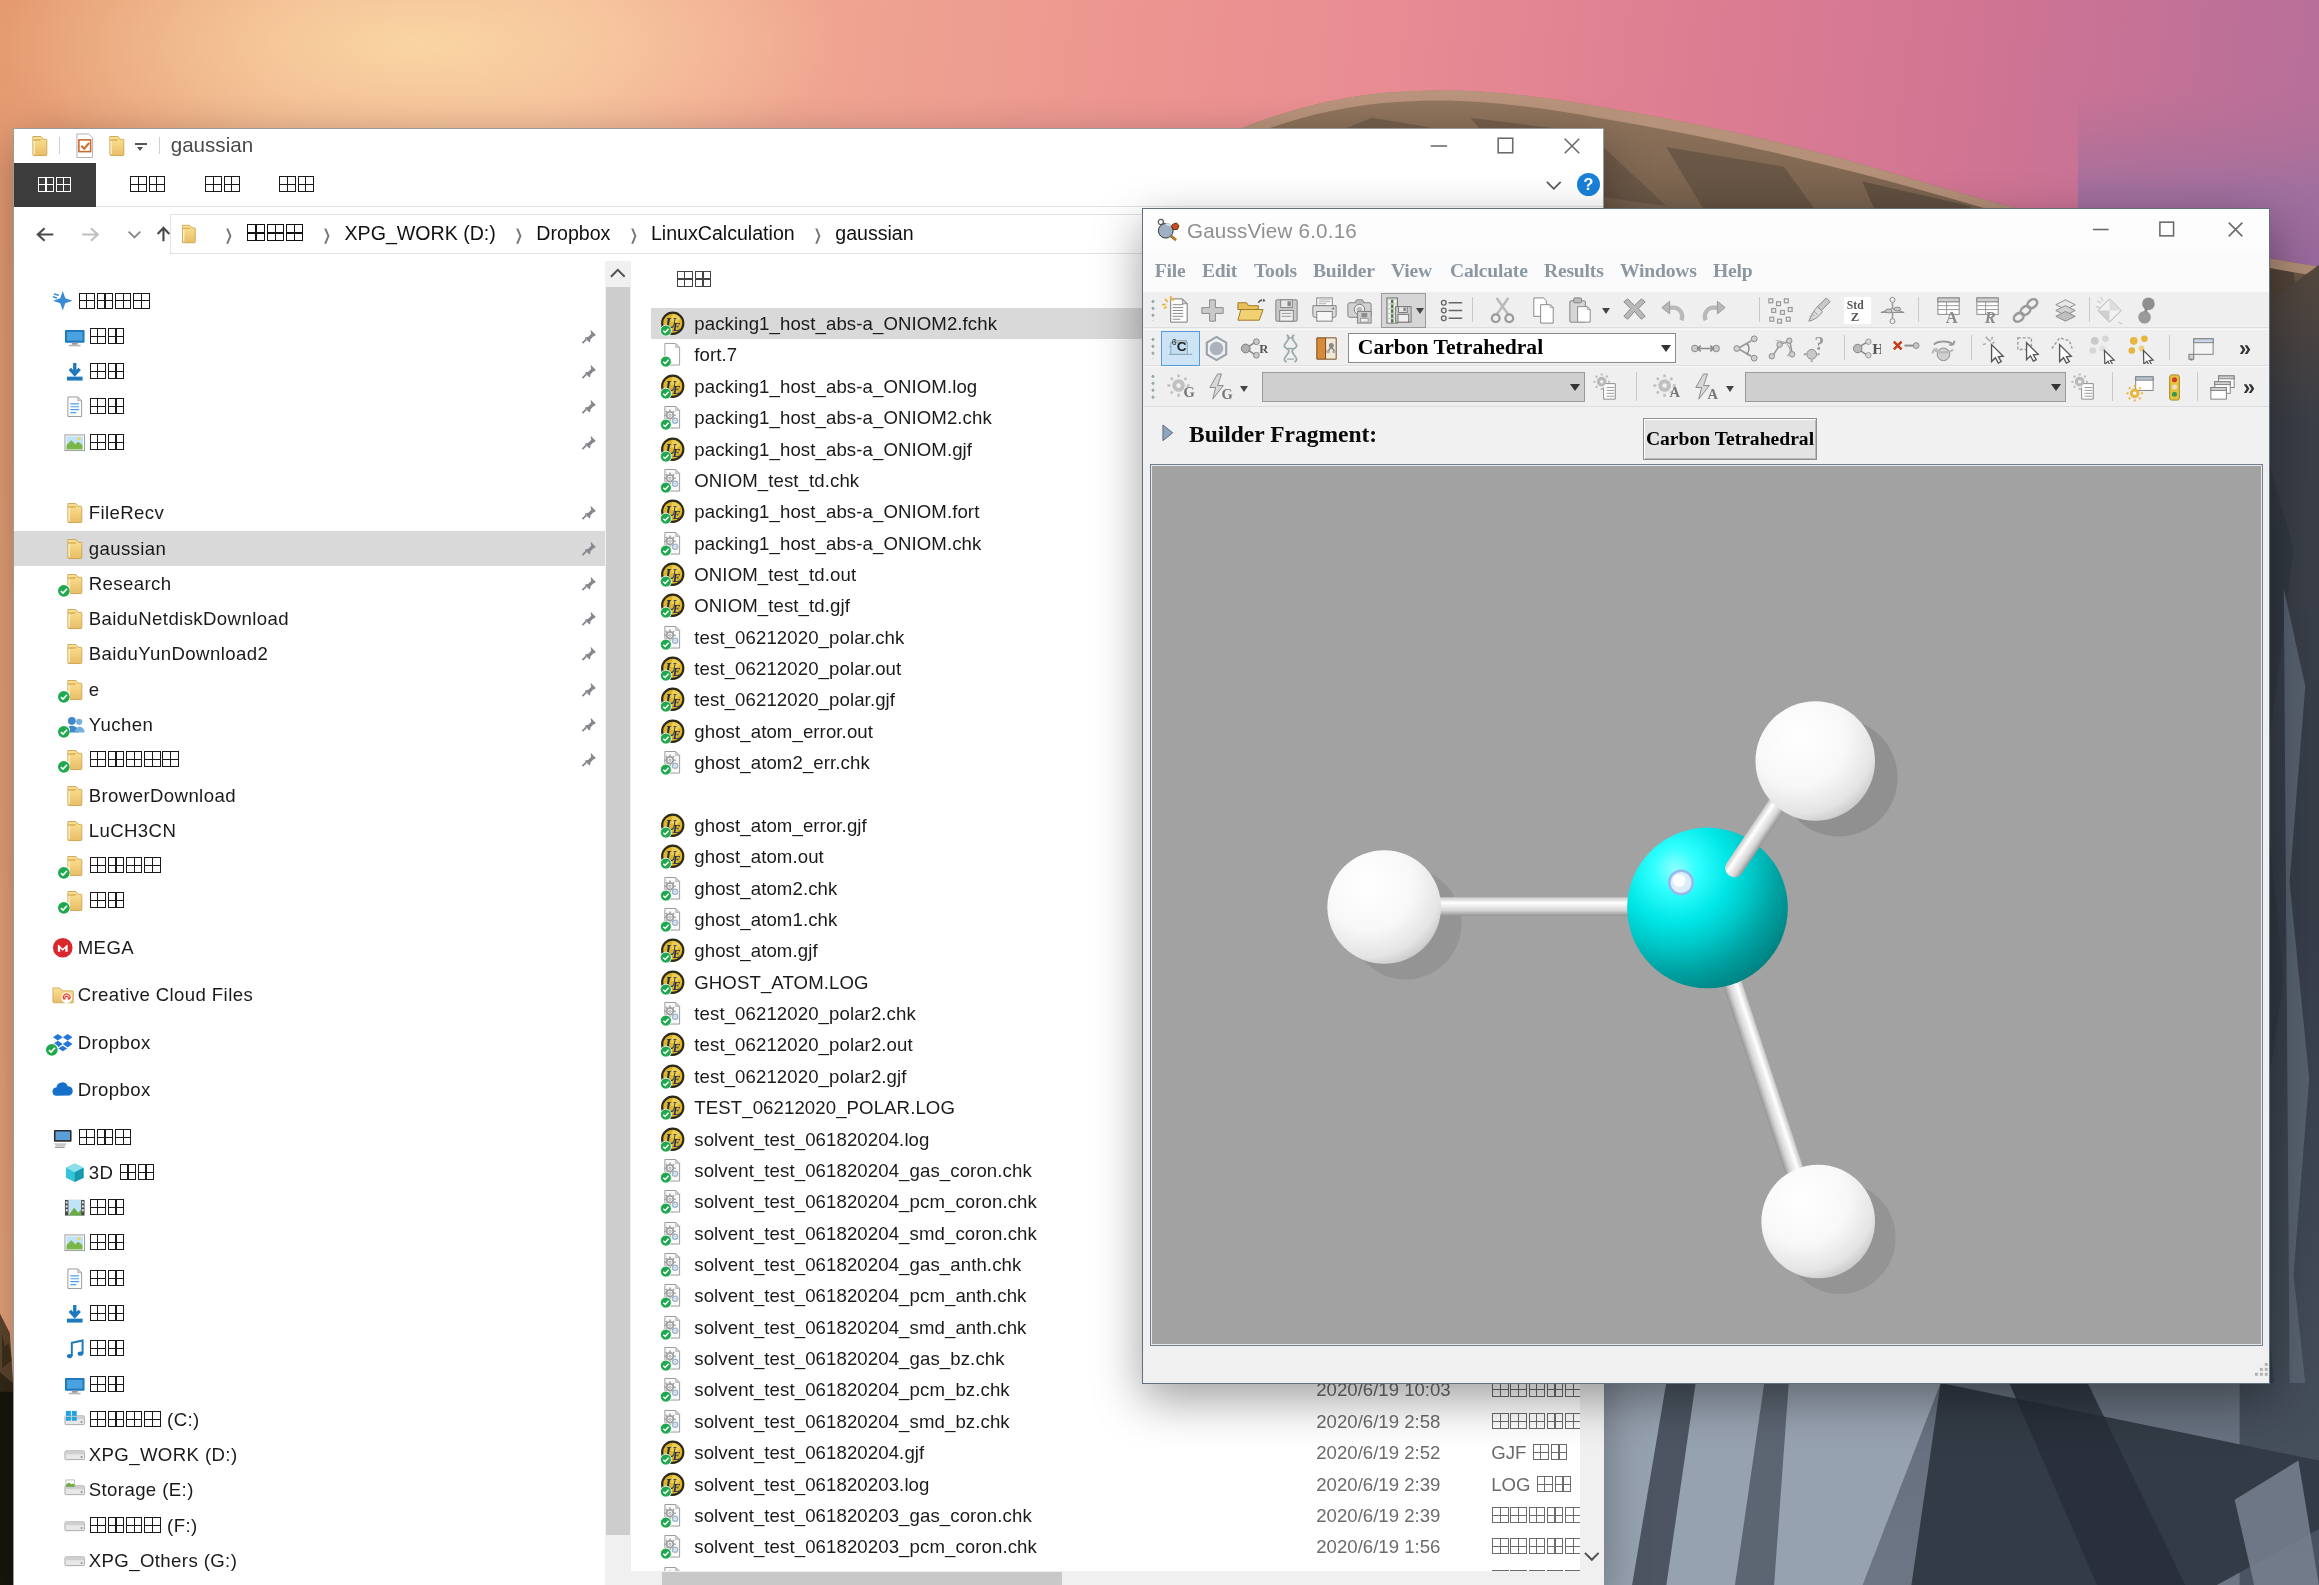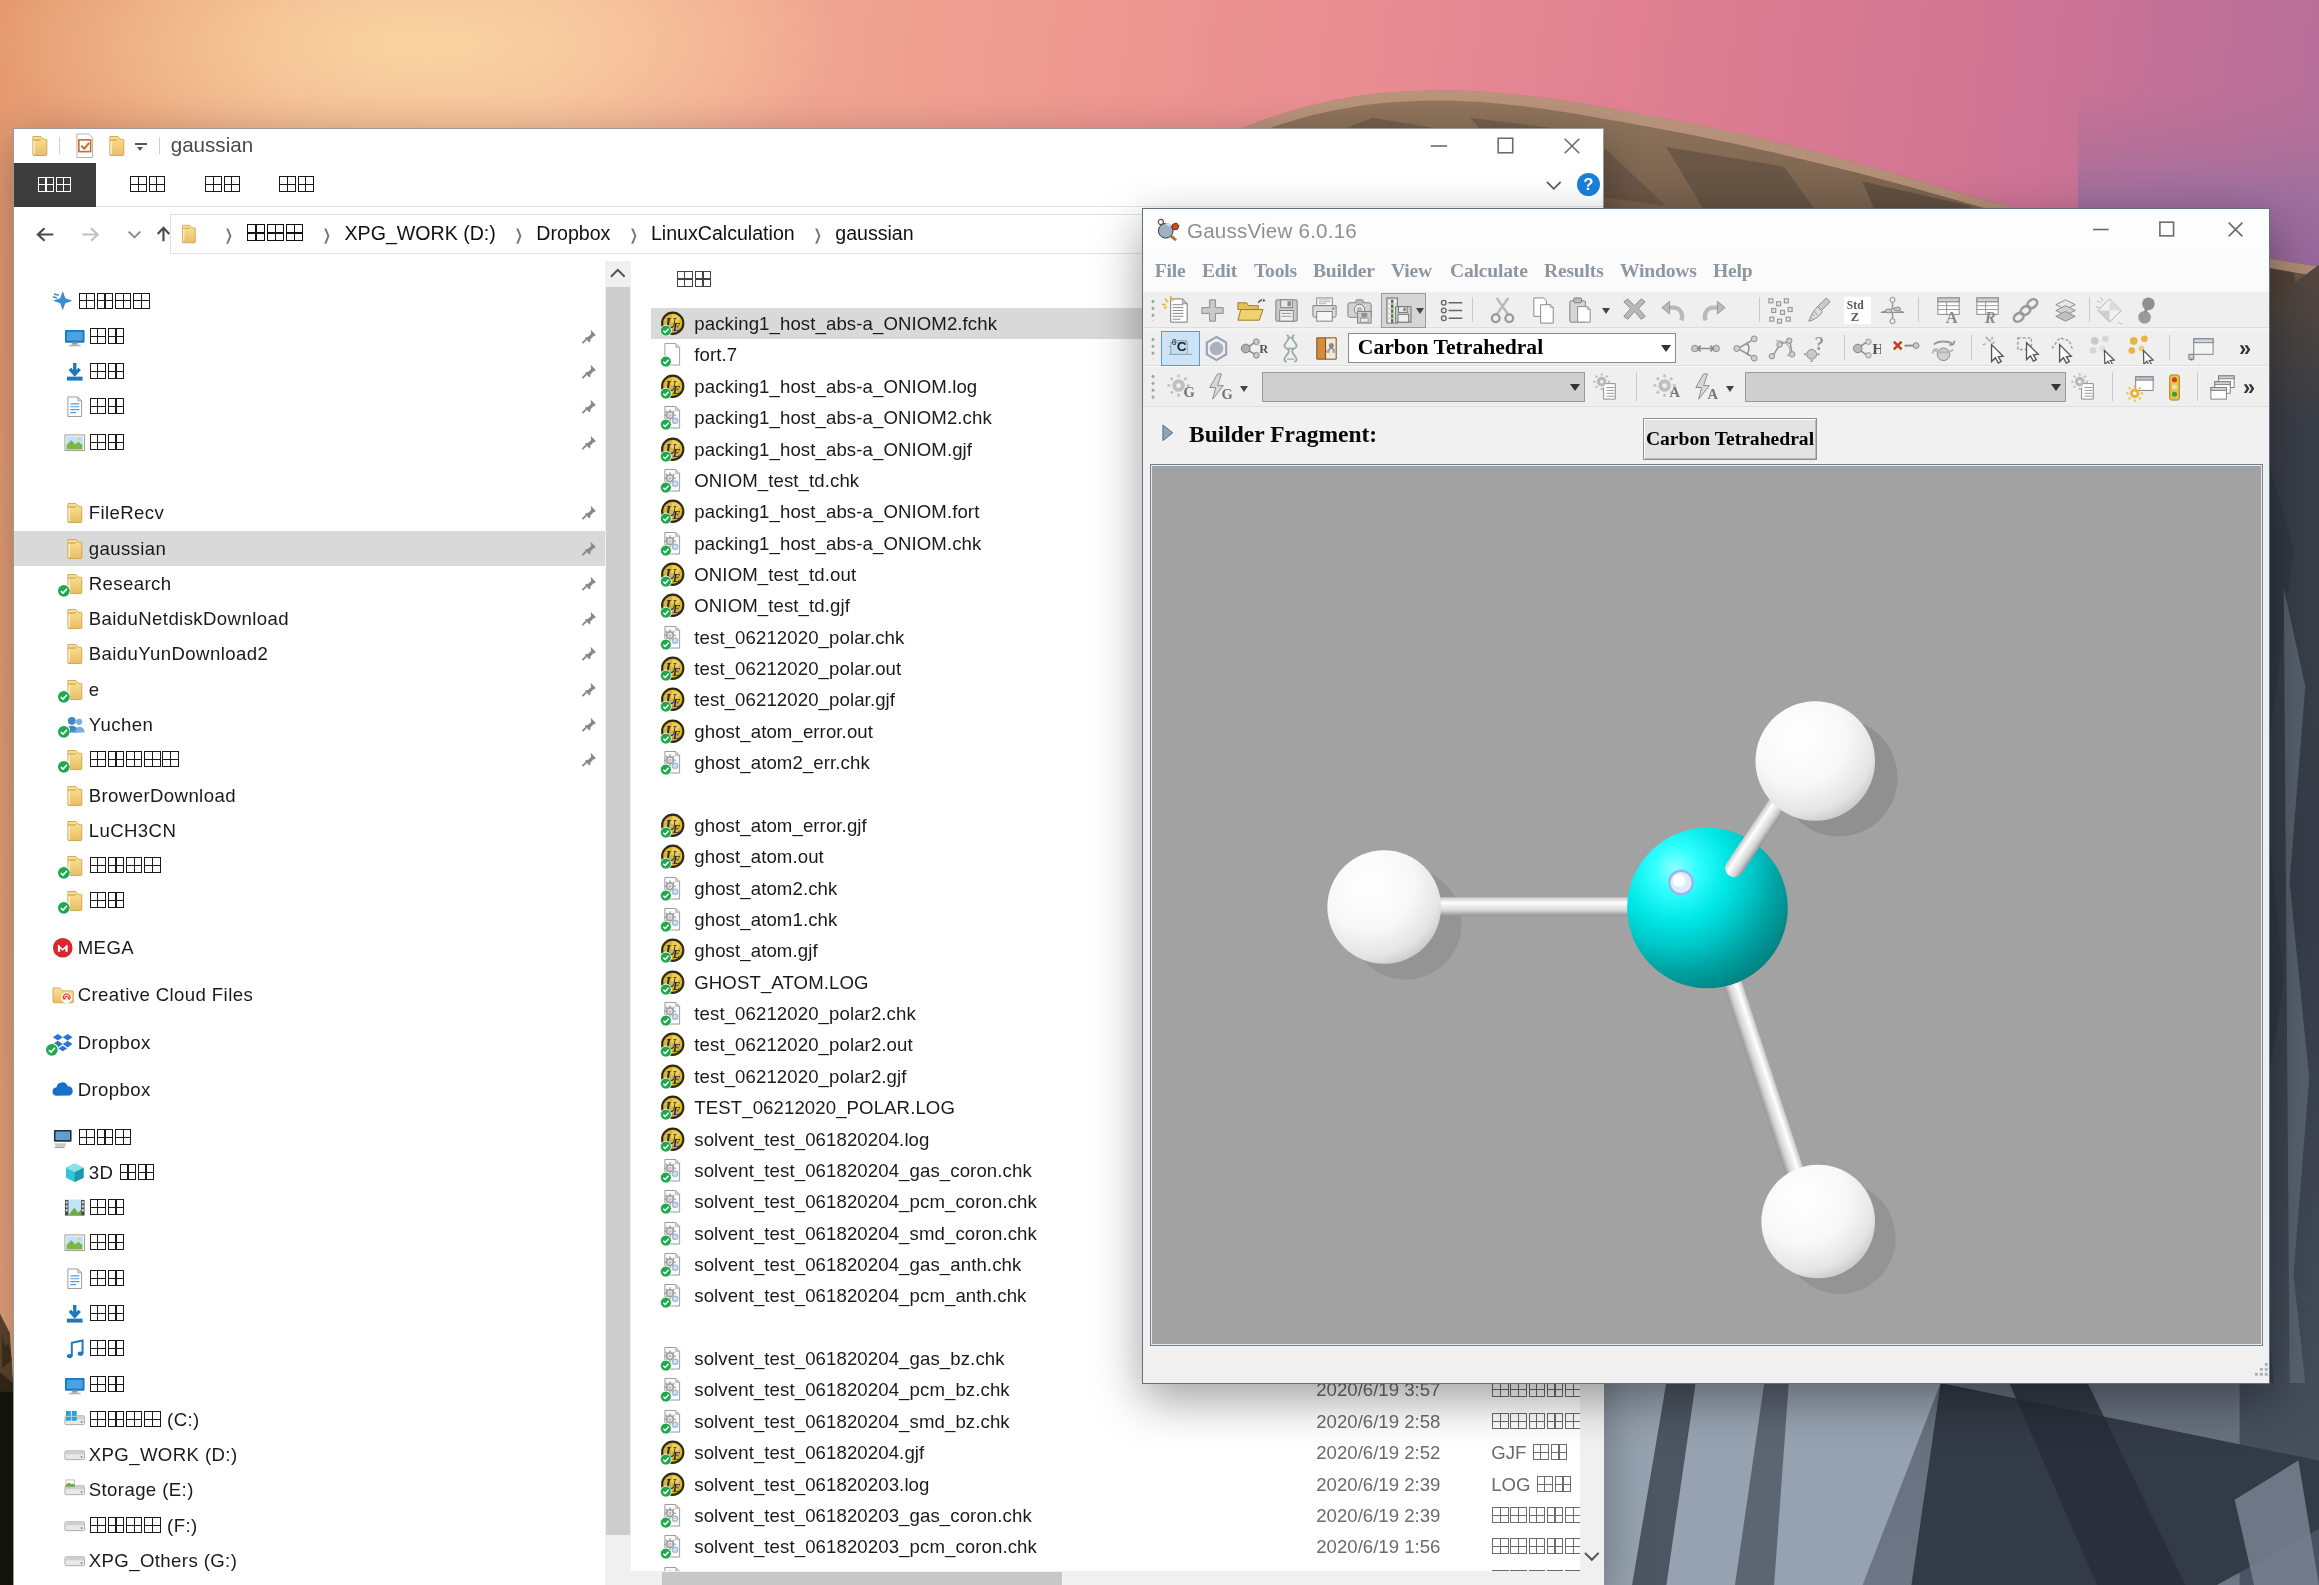--- a/index.html
+++ b/index.html
@@ -785,34 +785,42 @@
           <span class="ftype"><i class="z"></i><i class="z"></i><i class="z"></i><i class="z"></i><i class="z"></i></span>
         </div>
 <div class="frow" style="top:1019px">
           <svg class="fic" viewBox="0 0 26 26">
             <use href="#fiG"></use>
           </svg>
           <span class="ftx">solvent_test_061820204_pcm_anth.chk</span>
           <span class="fdate">2020/6/19 3:08</span>
           <span class="ftype"><i class="z"></i><i class="z"></i><i class="z"></i><i class="z"></i><i class="z"></i></span>
         </div>
+<div class="frow" style="top:1051px">
+          <svg class="fic" viewBox="0 0 26 26">
+            <use href="#fiG"></use>
+          </svg>
+          <span class="ftx">solvent_test_061820204_smd_anth.chk</span>
+          <span class="fdate">2020/6/19 3:05</span>
+          <span class="ftype"><i class="z"></i><i class="z"></i><i class="z"></i><i class="z"></i><i class="z"></i></span>
+        </div>
 <div class="frow" style="top:1082px">
           <svg class="fic" viewBox="0 0 26 26">
             <use href="#fiG"></use>
           </svg>
           <span class="ftx">solvent_test_061820204_gas_bz.chk</span>
           <span class="fdate">2020/6/19 3:04</span>
           <span class="ftype"><i class="z"></i><i class="z"></i><i class="z"></i><i class="z"></i><i class="z"></i></span>
         </div>
 <div class="frow" style="top:1113px">
           <svg class="fic" viewBox="0 0 26 26">
             <use href="#fiG"></use>
           </svg>
           <span class="ftx">solvent_test_061820204_pcm_bz.chk</span>
-          <span class="fdate">2020/6/19 3:57</span>
+          <span class="fdate">2020/6/19 10:03</span>
           <span class="ftype"><i class="z"></i><i class="z"></i><i class="z"></i><i class="z"></i><i class="z"></i></span>
         </div>
 <div class="frow" style="top:1145px">
           <svg class="fic" viewBox="0 0 26 26">
             <use href="#fiG"></use>
           </svg>
           <span class="ftx">solvent_test_061820204_smd_bz.chk</span>
           <span class="fdate">2020/6/19 2:58</span>
           <span class="ftype"><i class="z"></i><i class="z"></i><i class="z"></i><i class="z"></i><i class="z"></i></span>
         </div>

